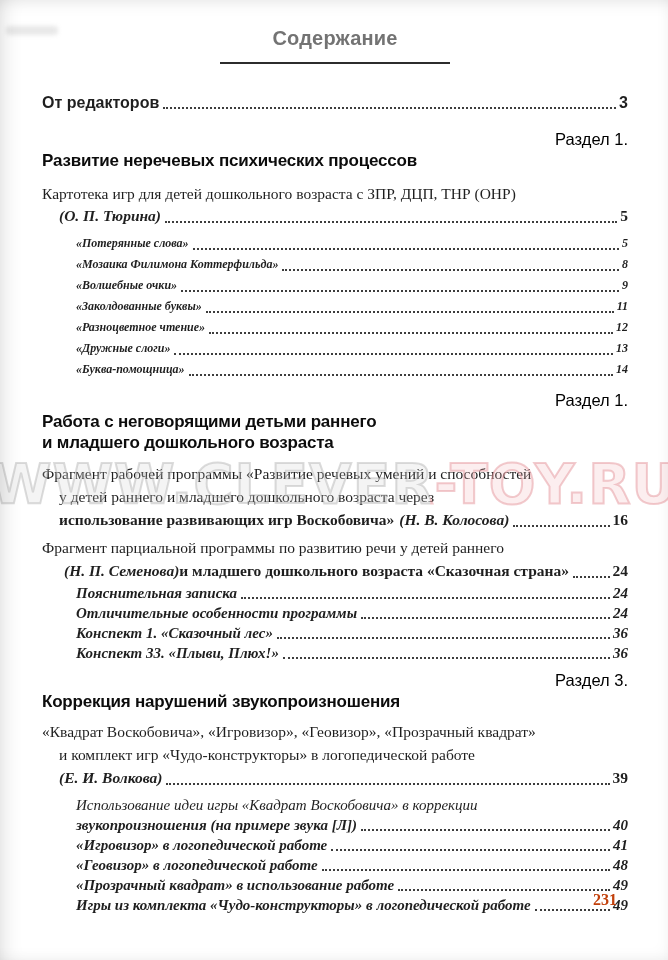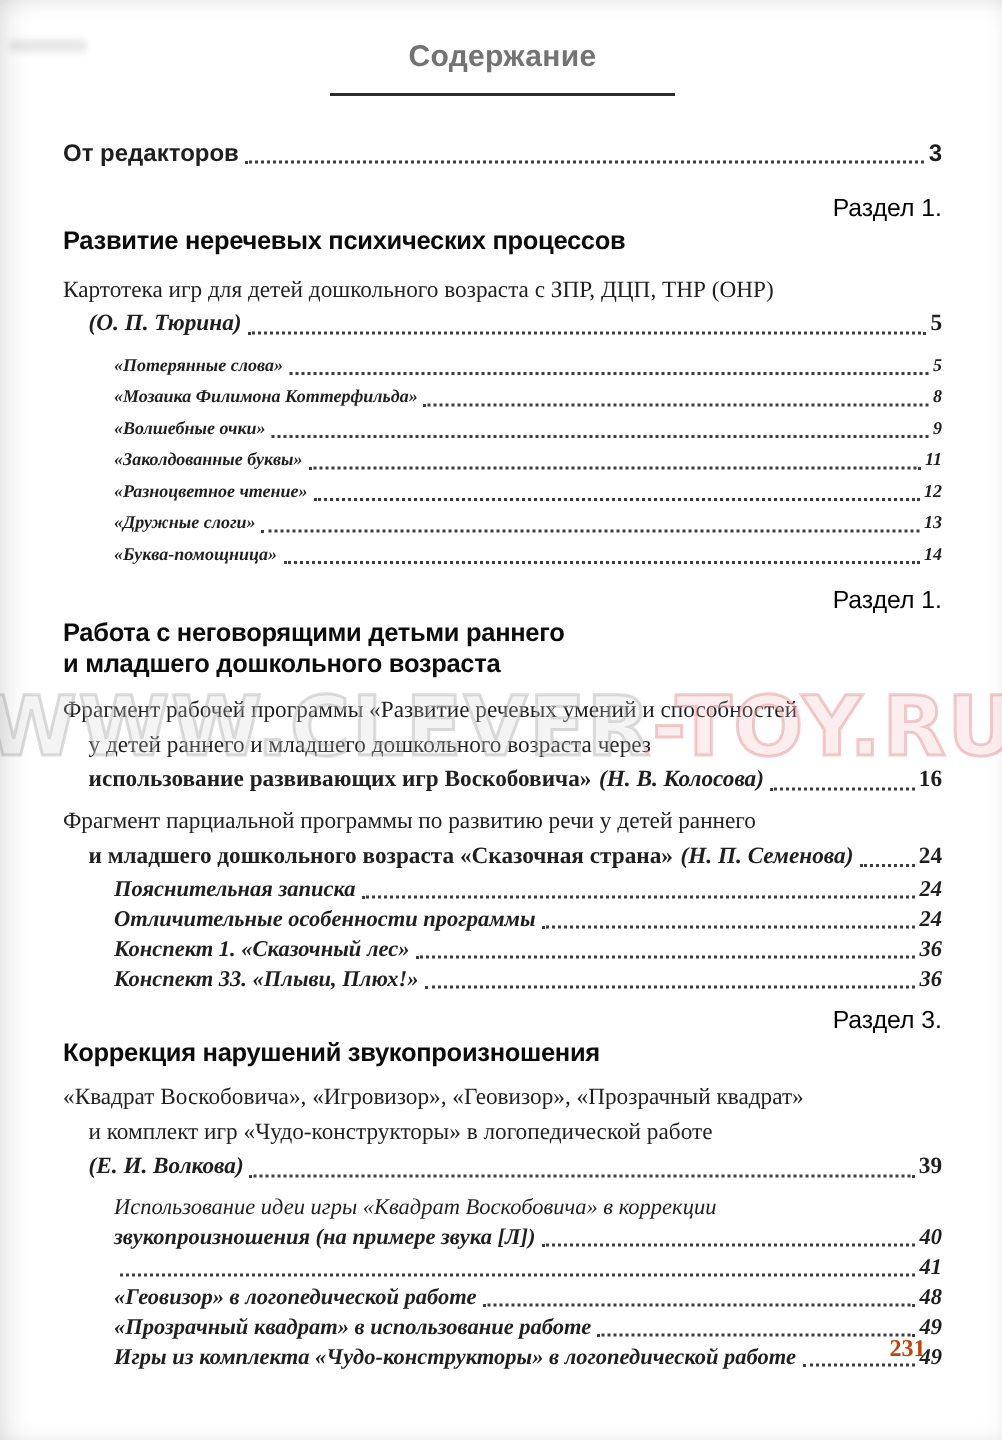--- a/index.html
+++ b/index.html
@@ -193,22 +193,22 @@
       <span class="t">использование развивающих игр Воскобовича»</span>
       <span class="t au">(Н. В. Колосова)</span>
       <span class="dots"></span>
       <span class="pg">16</span>
     </div>
   </div>
 
   <div class="mt-prog2">
     <div class="line ser23">Фрагмент парциальной программы по развитию речи у детей раннего</div>
     <div class="row ser23 ind1">
+      <span class="t au">(Н. П. Семенова)</span>
       <span class="t">и младшего дошкольного возраста «Сказочная страна»</span>
-      <span class="t au">(Н. П. Семенова)</span>
       <span class="dots"></span>
       <span class="pg">24</span>
     </div>
   </div>
 
   <div class="mt-s2subs">
     <div class="row sub20 ind2">
       <span class="t">Пояснительная записка</span>
       <span class="dots"></span>
       <span class="pg">24</span>
@@ -246,20 +246,21 @@
   <div class="mt-s3subs">
     <div>
       <div class="line sub20 ind2">Использование идеи игры «Квадрат Воскобовича» в коррекции</div>
       <div class="row sub20 ind2">
         <span class="t">звукопроизношения (на примере звука [Л])</span>
         <span class="dots"></span>
         <span class="pg">40</span>
       </div>
     </div>
     <div class="row sub20 ind2">
+      <span class="t">«Игровизор» в логопедической работе</span>
       <span class="dots"></span>
       <span class="pg">41</span>
     </div>
     <div class="row sub20 ind2">
       <span class="t">«Геовизор» в логопедической работе</span>
       <span class="dots"></span>
       <span class="pg">48</span>
     </div>
     <div class="row sub20 ind2">
       <span class="t">«Прозрачный квадрат» в использование работе</span>

